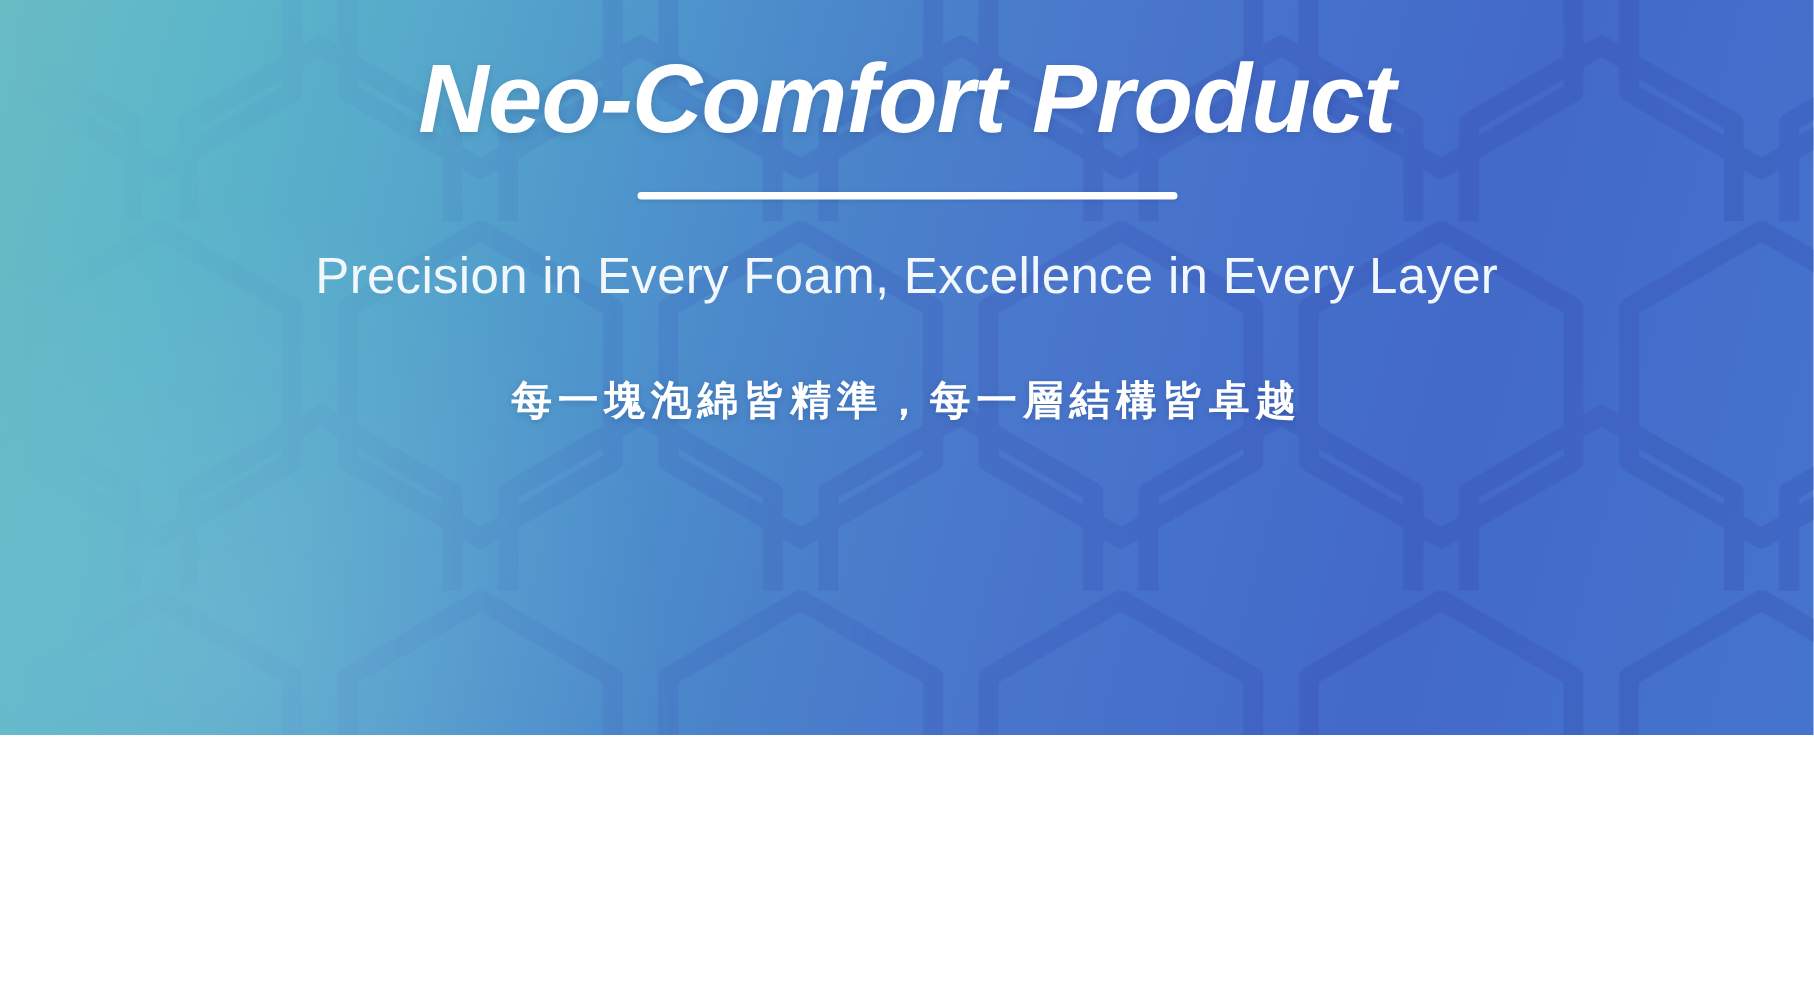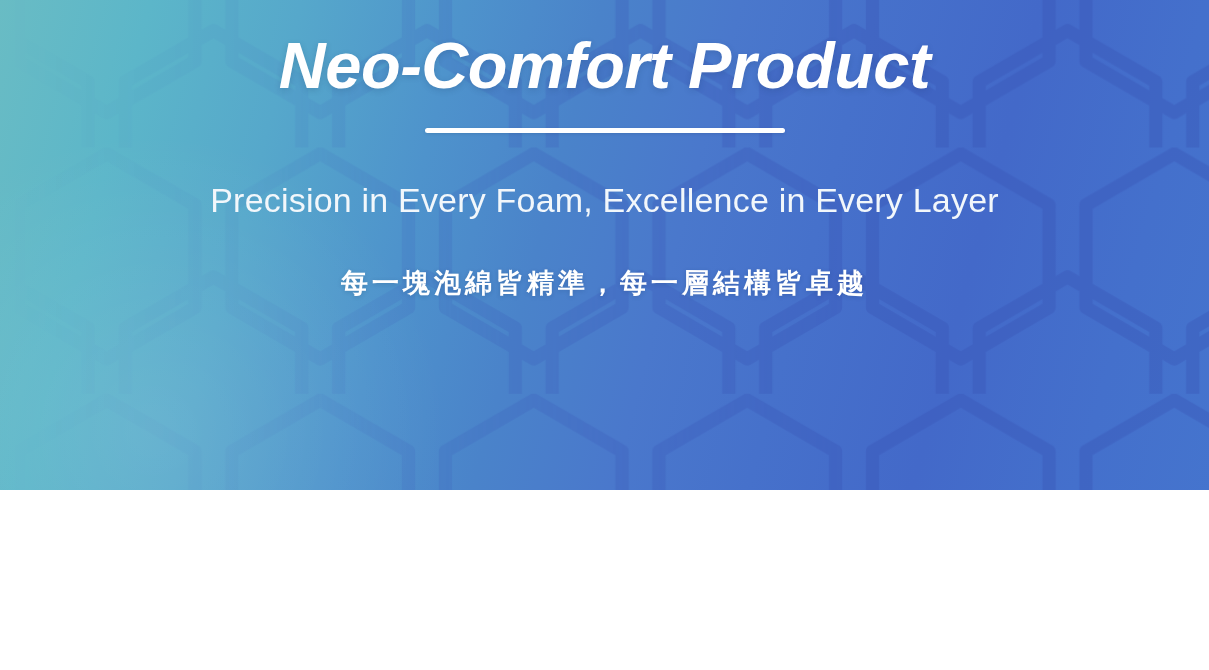--- a/index.html
+++ b/index.html
@@ -48,21 +48,21 @@
     font-weight:700;font-style:italic;
     color:#ffffff;letter-spacing:-0.5px;
     text-shadow:0 2px 6px rgba(20,50,90,.18);
   }
   .divider{
     width:360px;height:5px;margin:20px auto 0;
     background:#ffffff;border-radius:3px;
     box-shadow:0 1px 3px rgba(20,50,90,.15);
   }
   .subtitle{
-    margin:16px;padding-top:30px;
+    margin:0;padding-top:30px;
     font-size:34px;line-height:42px;font-weight:400;
     color:#f2f7fb;letter-spacing:.2px;
   }
   .tagline{
     margin:16px;padding-top:29px;
     font-size:27px;line-height:34px;font-weight:700;
     color:#ffffff;letter-spacing:4px;
     text-shadow:0 1px 4px rgba(20,50,90,.22);
   }
 

